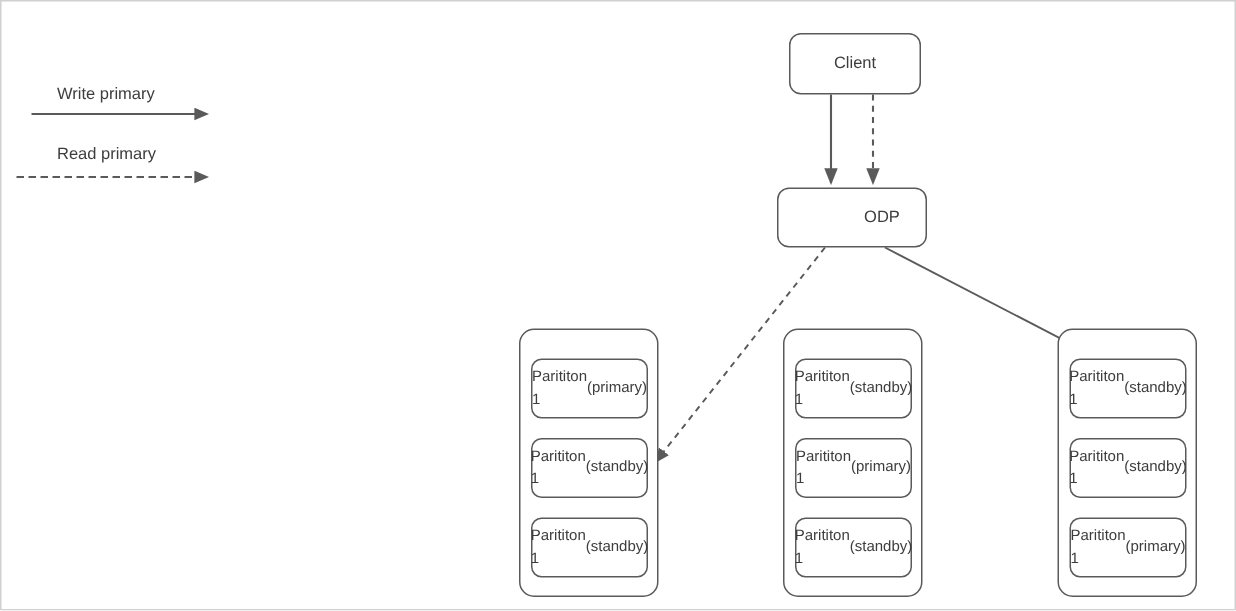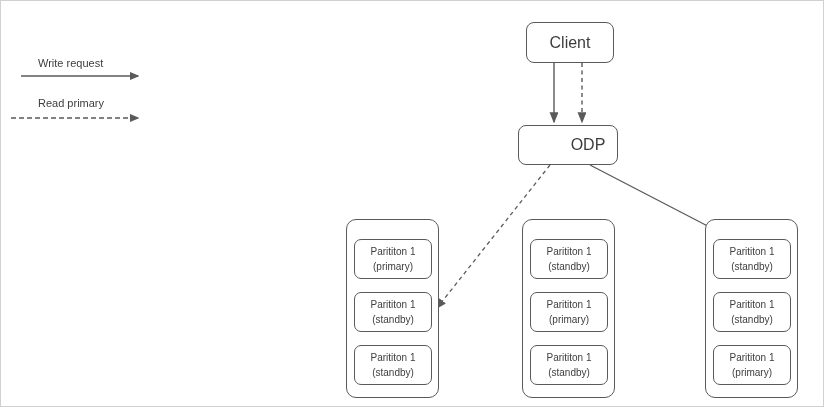--- a/index.html
+++ b/index.html
@@ -20,40 +20,40 @@
   .node {
     position: absolute;
     box-sizing: border-box;
     border: 1px solid #5a5a5a;
     border-radius: 8px;
     background: #ffffff;
     display: flex;
     align-items: center;
     justify-content: center;
     color: #3d3d3d;
-    font-size: 16px;
+    font-size: 11px;
     line-height: 1.35;
     text-align: center;
     white-space: pre;
   }
   .group-box {
     position: absolute;
     box-sizing: border-box;
     border: 1px solid #5a5a5a;
     border-radius: 10px;
     background: #ffffff;
   }
   .part-box {
     position: absolute;
     box-sizing: border-box;
     border: 1px solid #5a5a5a;
     border-radius: 7px;
     background: #ffffff;
     display: flex;
-    flex-direction: column;
+    flex-direction: row;
     align-items: center;
     justify-content: center;
     color: #3d3d3d;
     font-size: 10px;
     line-height: 1.55;
   }
   .part-line { display: block; }
   .legend-label {
     position: absolute;
     color: #3d3d3d;
@@ -71,21 +71,21 @@
   svg.legend-arrow {
     position: absolute;
     pointer-events: none;
   }
 </style>
 </head>
 <body>
 
 <div id="canvas">
 
-  <div class="legend-label" style="left:37px; top:56px;">Write request</div>
+  <div class="legend-label" style="left:37px; top:56px;">Write primary</div>
   <svg class="legend-arrow" style="left:18px; top:66px; width:130px; height:18px;">
     <defs>
       <marker id="lw-head" markerWidth="7" markerHeight="7" refX="6" refY="3" orient="auto">
         <path d="M0,0 L7,3 L0,6 Z" fill="#5a5a5a"></path>
       </marker>
     </defs>
     <line x1="2" y1="9" x2="119" y2="9" stroke="#5a5a5a" stroke-width="1.4" marker-end="url(#lw-head)"></line>
   </svg>
 
   <div class="legend-label" style="left:37px; top:96px;">Read primary</div>

